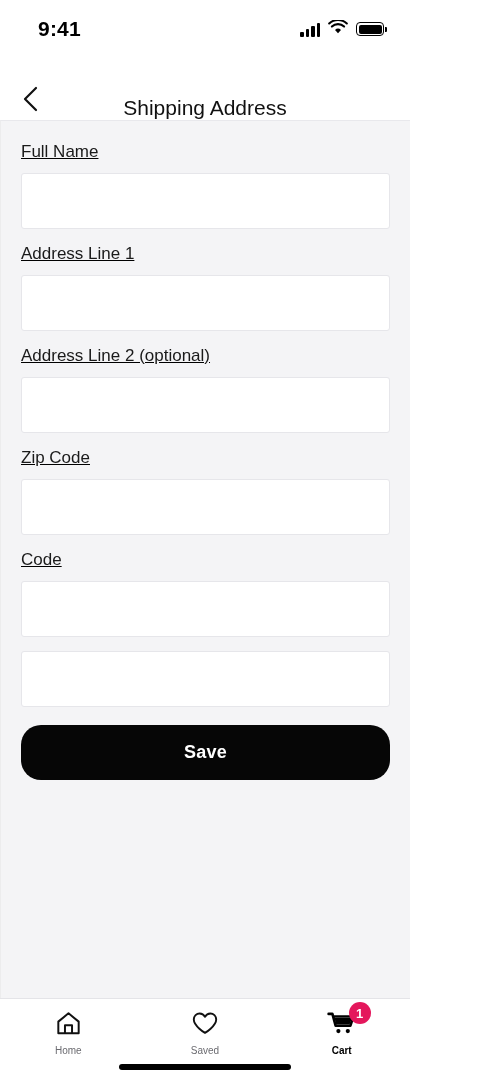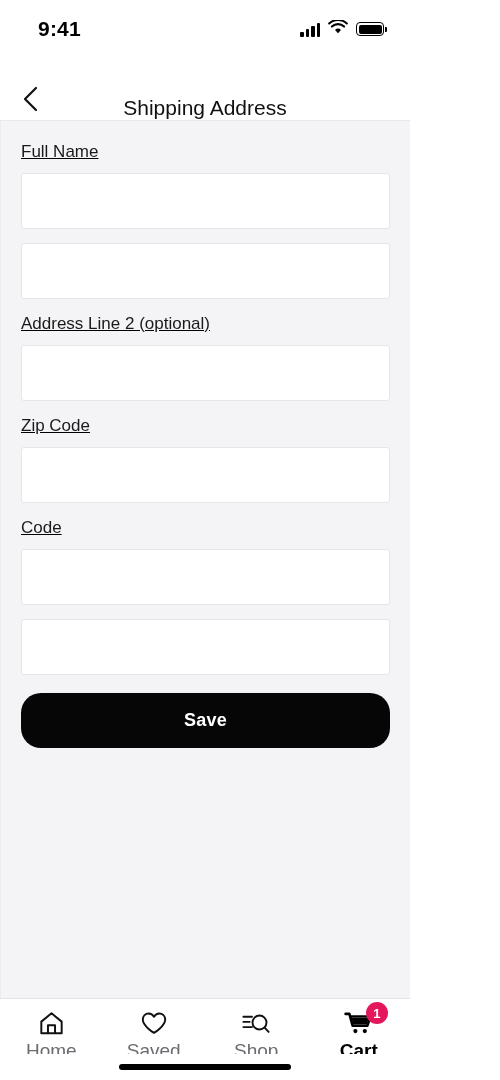--- a/index.html
+++ b/index.html
@@ -192,21 +192,21 @@
     position: relative;
   }
   .tab-icon {
     height: 28px;
     display: flex;
     align-items: center;
     justify-content: center;
     position: relative;
   }
   .tab-label {
-    font-size: 19px;
+    font-size: 10px;
     color: #6b6b70;
     line-height: 16px;
   }
   .tab.active .tab-label {
     color: #000000;
     font-weight: bold;
   }
   .tab-badge {
     position: absolute;
     top: -7px;
@@ -281,20 +281,21 @@
   </div>
 
   <div class="content">
 
     <div class="field">
       <label class="field-label">Full Name</label>
       <input class="field-input" type="text" placeholder="" style="">
     </div>
 
     <div class="field">
+      <label class="field-label">Address Line 1</label>
       <input class="field-input" type="text" placeholder="" style="">
     </div>
 
     <div class="field">
       <label class="field-label">Address Line 2 (optional)</label>
       <input class="field-input" type="text" placeholder="" style="">
     </div>
 
     <div class="field">
       <label class="field-label">Zip Code</label>
@@ -327,32 +328,20 @@
 
     <button class="tab">
       <span class="tab-icon">
         <svg width="28" height="27" viewBox="0 0 28 26">
           <path d="M14 22.4 C14 22.4 2.8 15.6 2.8 9.0 C2.8 5.4 5.6 3.0 8.6 3.0 C10.9 3.0 12.9 4.3 14 6.3 C15.1 4.3 17.1 3.0 19.4 3.0 C22.4 3.0 25.2 5.4 25.2 9.0 C25.2 15.6 14 22.4 14 22.4 Z" fill="none" stroke="#111" stroke-width="1.9" stroke-linejoin="round"></path>
         </svg>
       </span>
       <span class="tab-label">Saved</span>
     </button>
 
-    <button class="tab">
-      <span class="tab-icon">
-        <svg width="30" height="27" viewBox="0 0 30 26">
-          <circle cx="18.5" cy="12" r="7.0" fill="none" stroke="#111" stroke-width="1.9"></circle>
-          <line x1="23.6" y1="17.2" x2="27.6" y2="21.4" stroke="#111" stroke-width="1.9" stroke-linecap="round"></line>
-          <line x1="2.4" y1="6.2" x2="11.0" y2="6.2" stroke="#111" stroke-width="1.9" stroke-linecap="round"></line>
-          <line x1="2.4" y1="11.4" x2="8.6" y2="11.4" stroke="#111" stroke-width="1.9" stroke-linecap="round"></line>
-          <line x1="2.4" y1="16.6" x2="11.0" y2="16.6" stroke="#111" stroke-width="1.9" stroke-linecap="round"></line>
-        </svg>
-      </span>
-      <span class="tab-label">Shop</span>
-    </button>
 
 
     <button class="tab active">
       <span class="tab-icon">
         <svg width="30" height="27" viewBox="0 0 30 26">
           <path d="M1.6 3.4 L5.4 3.4 L8.6 15.2 L23.4 15.2 L26.4 6.0 L6.6 6.0" fill="none" stroke="#000" stroke-width="2.6" stroke-linejoin="round" stroke-linecap="round"></path>
           <path d="M7.4 7.4 L25.0 7.4 L22.6 14.0 L9.2 14.0 Z" fill="#000"></path>
           <circle cx="11.4" cy="20.6" r="2.1" fill="#000"></circle>
           <circle cx="20.8" cy="20.6" r="2.1" fill="#000"></circle>
         </svg>

